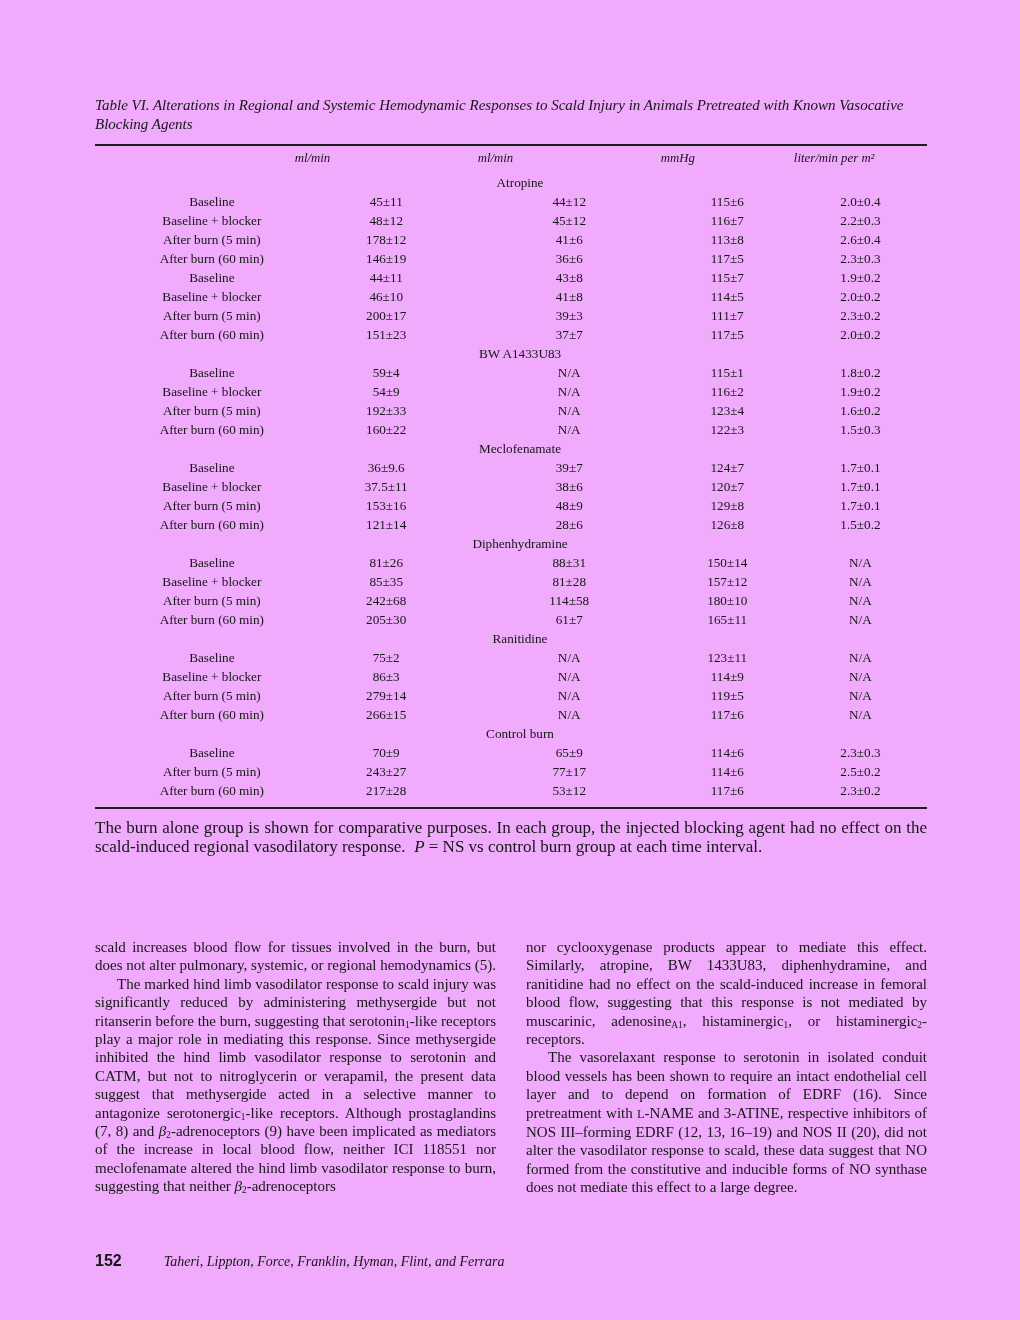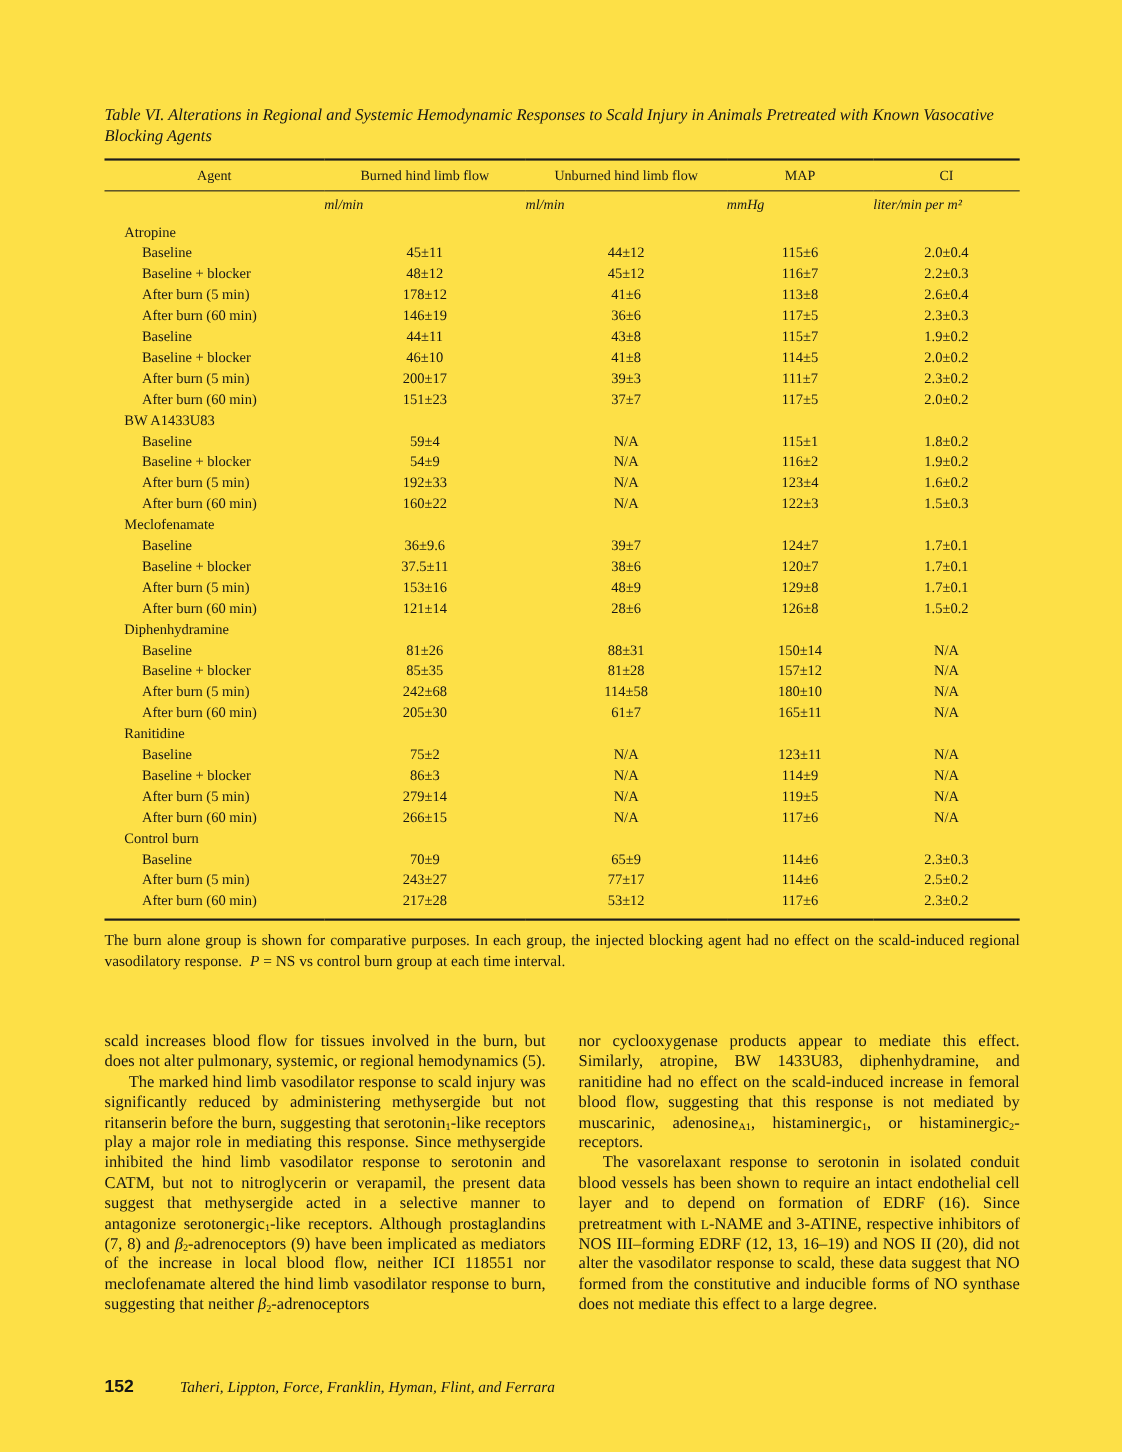--- a/index.html
+++ b/index.html
@@ -1,20 +1,20 @@
 <!DOCTYPE html>
 <html><head>
 <meta charset="utf-8">
 <style>
   html,body { margin:0; padding:0; }
   .page {
     position: relative;
     width: 1020px;
     height: 1320px;
-    background: #fde047;
+    background: #f0abfc;
     color: #161616;
     font-family: "Liberation Serif", "DejaVu Serif", serif;
     overflow: hidden;
   }
 
   
   .table-block {
     position: absolute;
     left: 95px;
     top: 96px;
@@ -47,29 +47,29 @@
     text-align: left;
     padding: 5px 0 7px 0;
   }
   tbody td {
     font-size: 13.2px;
     line-height: 19px;
     height: 19px;
     text-align: center;
     white-space: nowrap;
   }
-  tbody td.agent { text-align: left; }
+  tbody td.agent { text-align: center; }
   tbody tr.group-row td { padding-left: 18px; }
   tbody td.sub { padding-left: 34px; }
   tbody tr:last-child td {
     border-bottom: 2px solid #1d1d1d;
     padding-bottom: 7px;
   }
   .footnote {
-    font-size: 14px;
+    font-size: 17px;
     line-height: 18.5px;
     margin-top: 10px;
     text-align: justify;
   }
   .footnote i { font-style: italic; }
 
   
   .bodytext {
     position: absolute;
     left: 95px;
@@ -121,27 +121,20 @@
 
     <table class="data">
       <colgroup>
         <col style="width:24%">
         <col style="width:22%">
         <col style="width:22%">
         <col style="width:16%">
         <col style="width:16%">
       </colgroup>
       <thead>
-        <tr class="head-row">
-          <th>Agent</th>
-          <th>Burned hind limb flow</th>
-          <th>Unburned hind limb flow</th>
-          <th>MAP</th>
-          <th>CI</th>
-        </tr>
         <tr class="units-row">
           <th></th>
           <th>ml/min</th>
           <th>ml/min</th>
           <th>mmHg</th>
           <th>liter/min per m²</th>
         </tr>
       </thead>
       <tbody id="table-body">
           <tr class="group-row">

